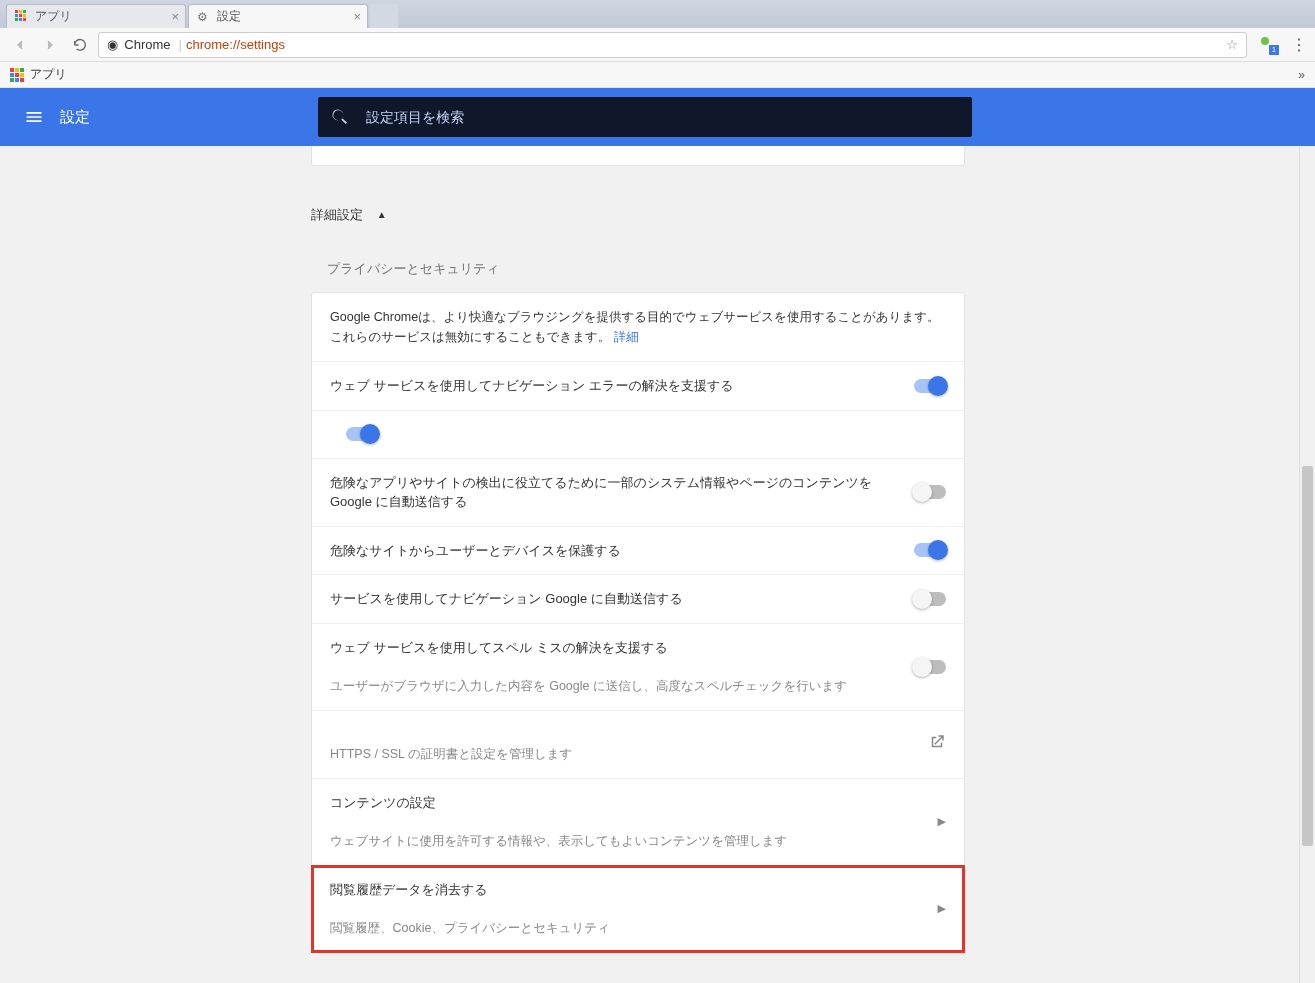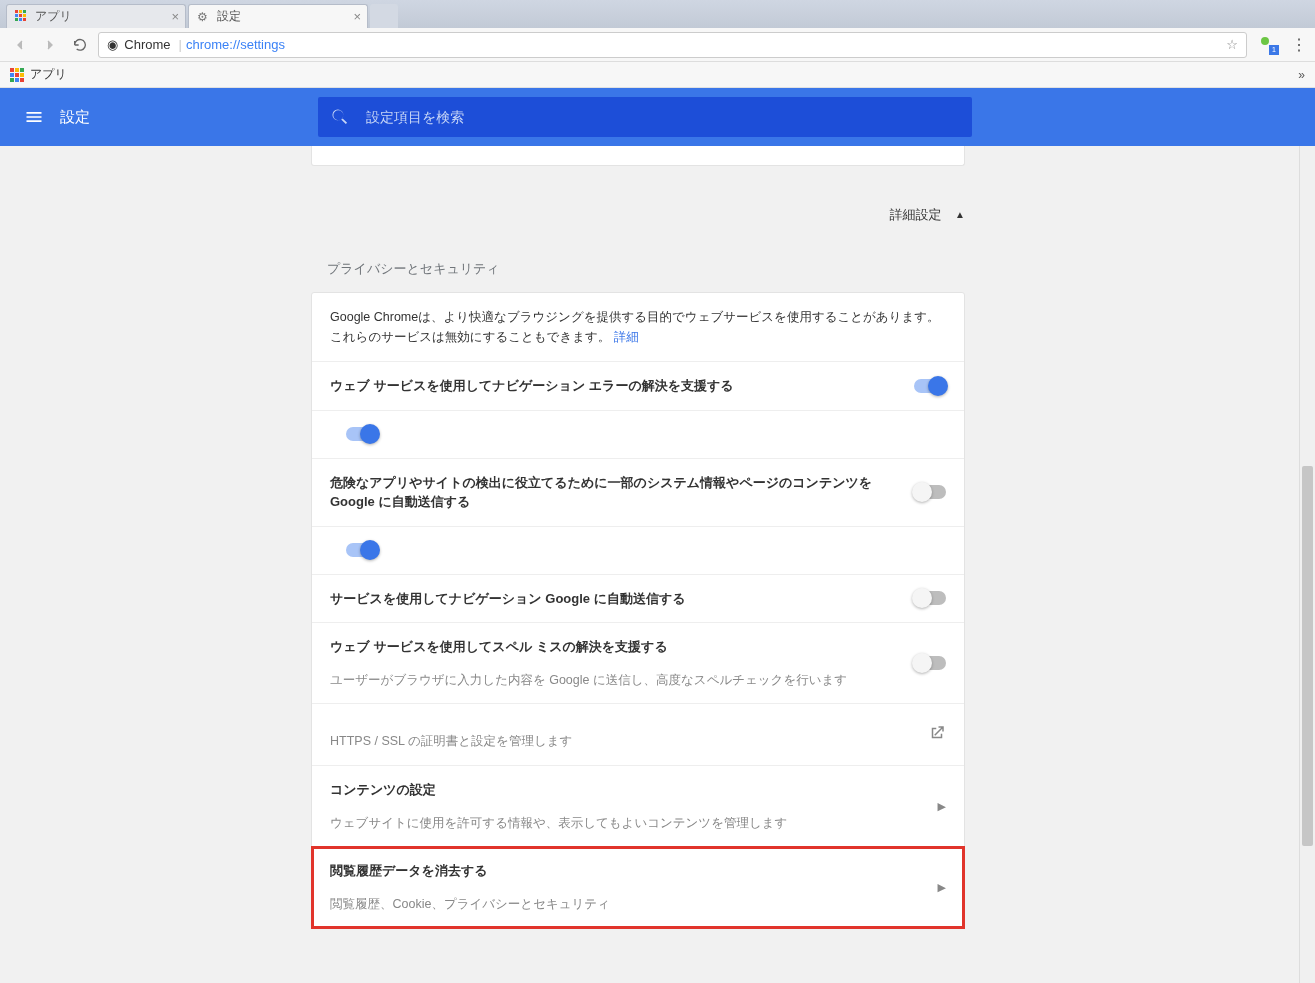--- a/index.html
+++ b/index.html
@@ -11,58 +11,58 @@
 .tab.active { background: #f7f7f7; }
 .tab .favicon { width: 14px; height: 14px; margin-right: 6px; display: inline-block; }
 .tab .close { position: absolute; right: 6px; color: #888; font-size: 13px; cursor: pointer; }
 .tab.new { min-width: 28px; width: 28px; background: #d3d9e3; border: none; }
 
 .toolbar { height: 34px; background: #f7f7f7; display: flex; align-items: center; padding: 0 8px; border-bottom: 1px solid #ddd; }
 .nav-btn { width: 24px; height: 24px; display: flex; align-items: center; justify-content: center; color: #666; margin-right: 6px; cursor: pointer; }
 .nav-btn.disabled { color: #bbb; cursor: default; }
 .omnibox { flex: 1; height: 26px; border: 1px solid #ccc; border-radius: 3px; background: #fff; display: flex; align-items: center; padding: 0 8px; font-size: 13px; color: #333; }
 .omnibox .chrome-label { color: #333; margin-right: 4px; }
-.omnibox .url-path { color: #3b82f6; }
+.omnibox .url-path { color: #c2410c; }
 .omnibox .star { margin-left: auto; color: #888; }
 .toolbar-right { display: flex; align-items: center; gap: 14px; margin-left: 14px; }
 .ext-badge { width: 16px; height: 16px; position: relative; }
 .ext-badge .dot { width: 8px; height: 8px; background: #6cc644; border-radius: 50%; position: absolute; }
 .ext-badge .sq { width: 10px; height: 10px; background: #3b78e7; position: absolute; right: -2px; bottom: -2px; font-size: 7px; color:#fff; text-align:center; line-height:10px;}
 .menu-dots { font-size: 16px; color: #555; cursor: pointer; }
 
 .bookmark-bar { height: 26px; background: #f7f7f7; border-bottom: 1px solid #e1e1e1; display: flex; align-items: center; padding: 0 10px; font-size: 12px; color: #333; }
 .bookmark-bar .apps-icon { width: 14px; height: 14px; margin-right: 6px; display: grid; grid-template-columns: repeat(3,4px); grid-template-rows: repeat(3,4px); gap: 1px; }
 .bookmark-bar .apps-icon i { width: 4px; height: 4px; }
 .bookmark-bar .overflow { margin-left: auto; color: #555; cursor: pointer; }
 
 
 .settings-header { height: 58px; background: #3a76e8; display: flex; align-items: center; color: #fff; }
 .hamburger { width: 48px; height: 48px; display: flex; align-items: center; justify-content: center; cursor: pointer; margin-left: 10px; }
 .hamburger svg { width: 20px; height: 20px; }
 .settings-title { font-size: 15px; margin-left: 2px; }
-.search-wrap { margin-left: 228px; width: 654px; height: 40px; background: #1d4ed8; border-radius: 2px; display: flex; align-items: center; padding: 0 12px; }
+.search-wrap { margin-left: 228px; width: 654px; height: 40px; background: #0f172a; border-radius: 2px; display: flex; align-items: center; padding: 0 12px; }
 .search-wrap svg { width: 20px; height: 20px; fill: #c6d5f6; margin-right: 16px;}
 .search-wrap input { background: transparent; border: none; outline: none; color: #fff; font-size: 14px; flex: 1; }
 .search-wrap input::placeholder { color: #c6d5f6; }
 
 
 .content-scroll { position: absolute; top: 146px; left: 0; right: 8px; bottom: 0; overflow-y: auto; }
 .content { width: 654px; margin-left: 311px; }
 .truncated-card { height: 20px; background: #fff; border: 1px solid #e3e3e3; border-top: none; border-radius: 0 0 3px 3px; margin-bottom: 40px; }
-.adv-toggle { text-align: right; color: #333; font-size: 13px; margin-bottom: 36px; cursor: pointer; }
+.adv-toggle { text-align: left; color: #333; font-size: 13px; margin-bottom: 36px; cursor: pointer; }
 .adv-toggle .caret { display: inline-block; margin-left: 10px; font-size: 10px; transform: translateY(-1px); }
 .section-label { font-size: 13px; color: #70757a; margin-bottom: 14px; padding-left: 16px; }
 .card { background: #fff; border: 1px solid #e3e3e3; border-radius: 3px; }
 .card .intro { padding: 14px 18px; font-size: 12.5px; color: #333; line-height: 1.6; border-bottom: 1px solid #eee; }
 .card .intro a { color: #3a76e8; text-decoration: none; }
 .row { padding: 14px 18px; display: flex; align-items: center; border-bottom: 1px solid #eee; min-height: 48px; cursor: default; }
 .row:last-child { border-bottom: none; }
 .row .txt { flex: 1; }
-.row .txt .primary { font-size: 13px; color: #333; line-height: 1.5; font-weight: bold; }
-.row .txt .secondary { font-size: 12.5px; color: #888; margin-top: 14px; line-height: 1.5; }
+.row .txt .primary { font-size: 13px; color: #333; line-height: 1.5; }
+.row .txt .secondary { font-size: 12.5px; color: #888; margin-top: 20px; line-height: 1.5; }
 .row .ctrl { margin-left: 16px; display: flex; align-items: center; }
 .toggle { width: 32px; height: 14px; border-radius: 7px; position: relative; cursor: pointer; }
 .toggle.on { background: #a8c4f7; }
 .toggle.on::after { content: ""; position: absolute; right: -2px; top: -3px; width: 20px; height: 20px; background: #3a76e8; border-radius: 50%; box-shadow: 0 1px 3px rgba(0,0,0,.3); }
 .toggle.off { background: #bdbdbd; }
 .toggle.off::after { content: ""; position: absolute; left: -2px; top: -3px; width: 20px; height: 20px; background: #f5f5f5; border-radius: 50%; box-shadow: 0 1px 3px rgba(0,0,0,.3); }
 .ext-link-icon svg { width: 18px; height: 18px; fill: #888; }
 .arrow-icon { color: #888; font-size: 11px; }
 .row.highlight { outline: 3px solid #e1342b; outline-offset: -2px; }
 
@@ -191,20 +191,23 @@
           </div>
           <div class="row">
             <div class="txt">
               <div class="primary">危険なアプリやサイトの検出に役立てるために一部のシステム情報やページのコンテンツを Google に自動送信する</div>
             </div>
             <div class="ctrl">
               <div class="toggle off"></div>
             </div>
           </div>
           <div class="row">
+            <div class="txt">
+              <div class="primary">危険なサイトからユーザーとデバイスを保護する</div>
+            </div>
             <div class="ctrl">
               <div class="toggle on"></div>
             </div>
           </div>
           <div class="row">
             <div class="txt">
               <div class="primary">サービスを使用してナビゲーション Google に自動送信する</div>
             </div>
             <div class="ctrl">
               <div class="toggle off"></div>

